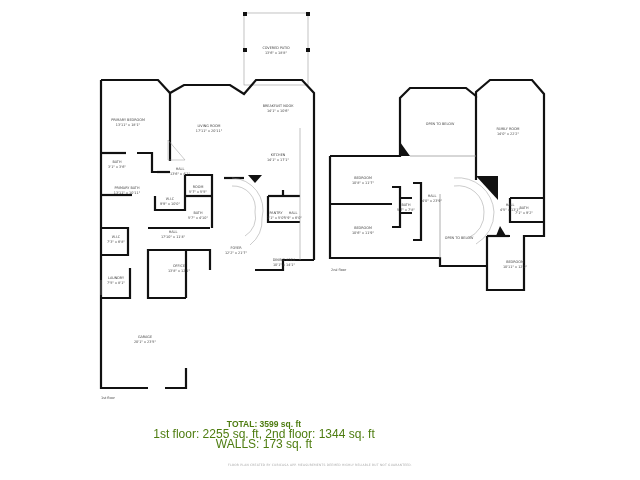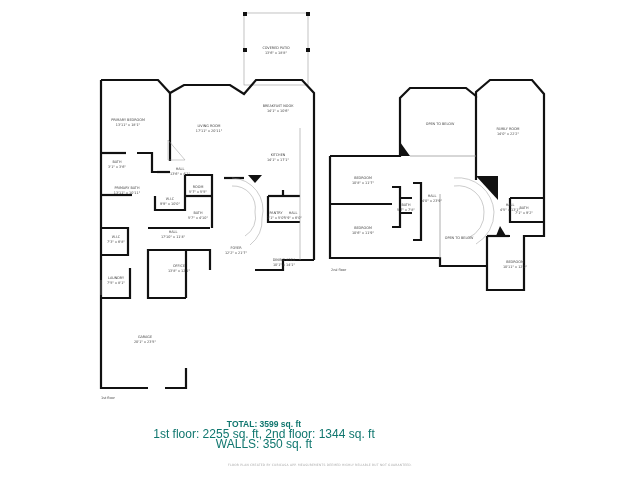--- a/index.html
+++ b/index.html
@@ -1,21 +1,21 @@
 <!DOCTYPE html>
 <html><head>
 <meta charset="utf-8">
 <style>
   html,body{margin:0;padding:0;background:#fff;}
   body{width:640px;height:480px;position:relative;overflow:hidden;font-family:"DejaVu Sans",sans-serif;}
   svg{position:absolute;left:0;top:0;}
   .lbl{position:absolute;font-size:3.4px;color:#444;text-align:center;line-height:4.5px;white-space:nowrap;transform:translateX(-50%);}
   .lbl span{display:block;}
   .floor{position:absolute;font-size:3.4px;color:#444;}
-  .summary{position:absolute;left:0;width:528px;top:419px;text-align:center;color:#0f766e;font-family:"Liberation Sans",sans-serif;}
+  .summary{position:absolute;left:0;width:528px;top:419px;text-align:center;color:#4d7c0f;font-family:"Liberation Sans",sans-serif;}
   .summary .total{font-weight:bold;font-size:8.5px;line-height:10px;}
   .summary .line{font-size:12px;line-height:10px;}
   .credit{position:absolute;left:0;width:640px;top:463px;text-align:center;font-size:3px;color:#aaa;letter-spacing:.2px;}
 </style>
 </head>
 <body>
 
 <svg width="640" height="480" viewBox="0 0 640 480">
   <g fill="none" stroke="#111" stroke-width="2.2" stroke-linejoin="miter">
 
@@ -204,15 +204,15 @@
   </div>
 <div class="lbl" style="left:515px;top:260px">
     <span>BEDROOM</span>
     <span>10'11" x 12'2"</span>
   </div>
 <div class="floor" style="left:331px;top:268px">2nd floor</div>
 
 <div class="summary">
   <div class="total">TOTAL: 3599 sq. ft</div>
   <div class="line">1st floor: 2255 sq. ft, 2nd floor: 1344 sq. ft</div>
-  <div class="line">WALLS: 350 sq. ft</div>
+  <div class="line">WALLS: 173 sq. ft</div>
 </div>
 <div class="credit">FLOOR PLAN CREATED BY CUBICASA APP. MEASUREMENTS DEEMED HIGHLY RELIABLE BUT NOT GUARANTEED.</div>
 
 </body></html>

